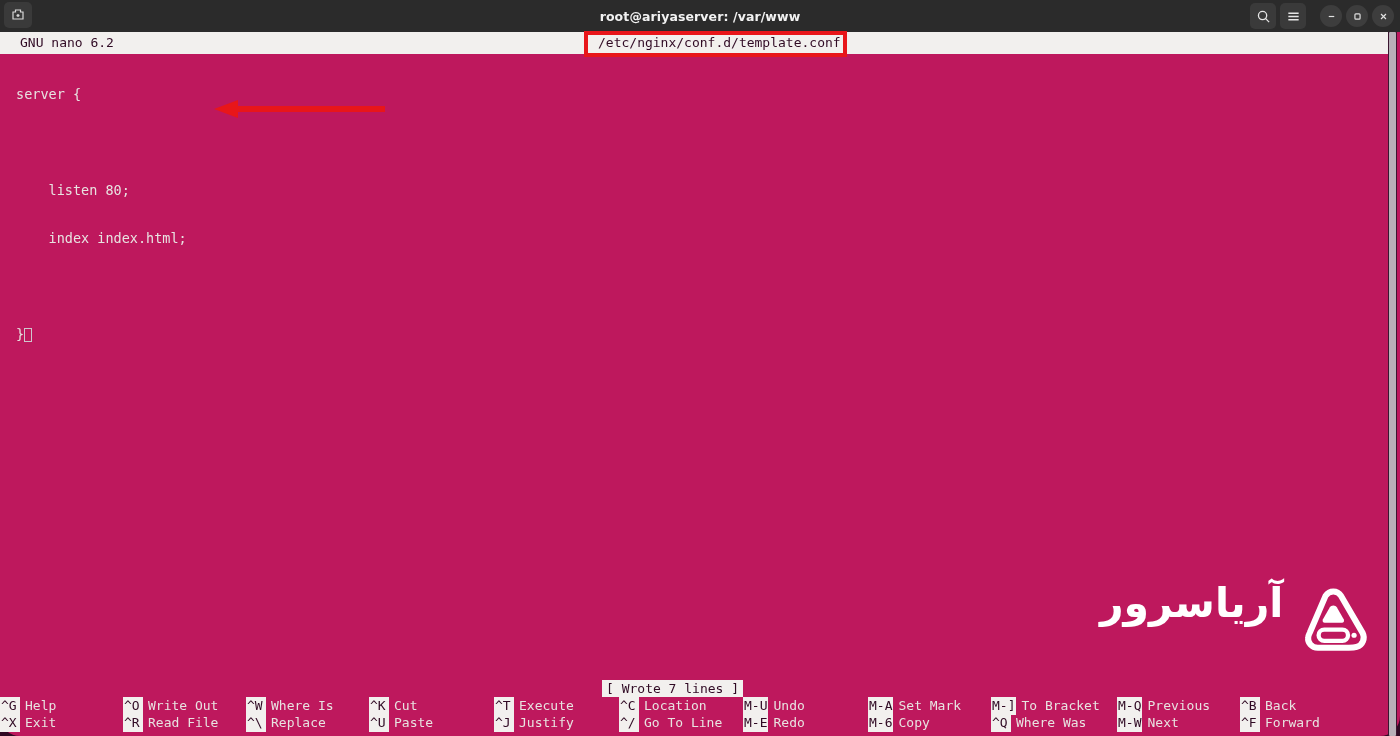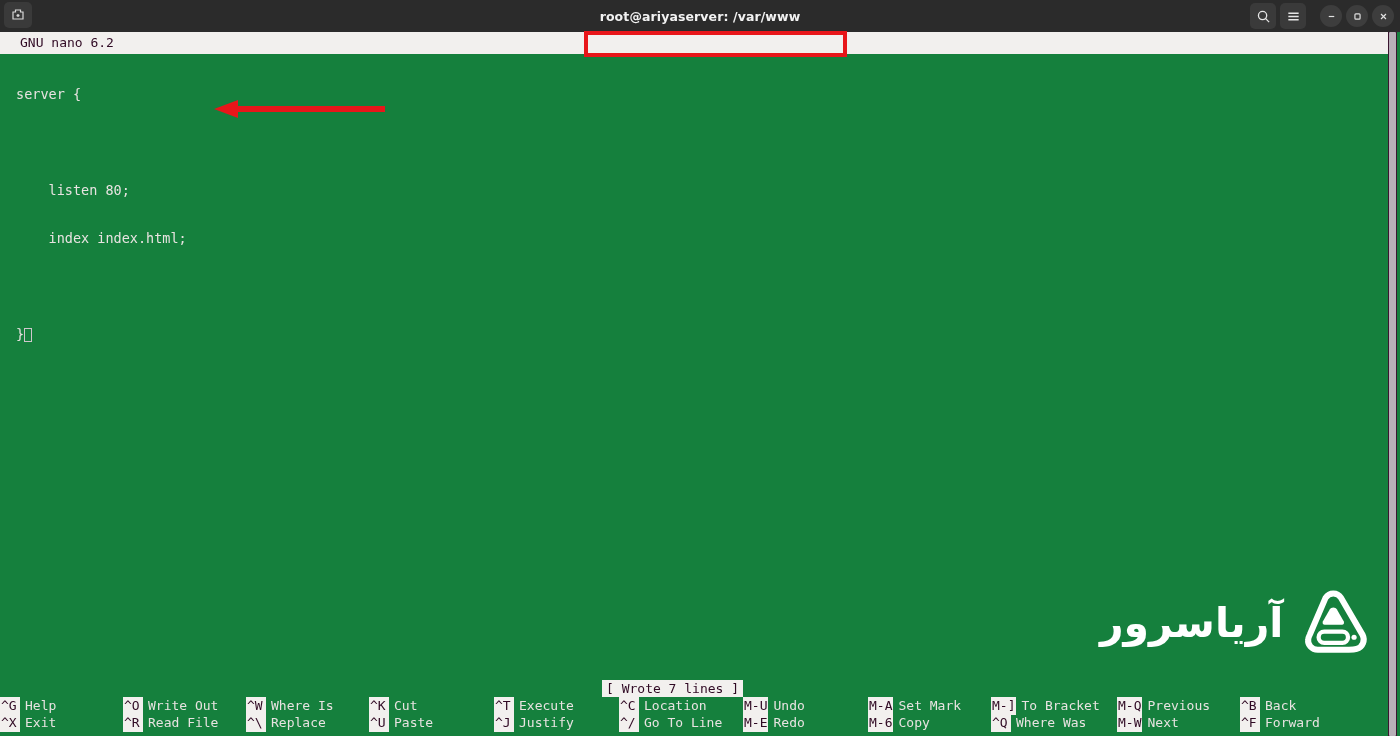--- a/index.html
+++ b/index.html
@@ -2,21 +2,21 @@
 <html><head>
 <meta charset="utf-8">
 <style>
   * { box-sizing: border-box; margin: 0; padding: 0; }
   html, body {
     width: 1400px; height: 736px;
     background: #300a24;
     font-family: "DejaVu Sans Mono", "Liberation Mono", monospace;
     overflow: hidden;
   }
-  #app { position: relative; width: 1400px; height: 736px; background: #15803d; }
+  #app { position: relative; width: 1400px; height: 736px; background: #be185d; border-radius: 20px; }
 
   
   .titlebar {
     position: absolute; left: 0; top: 0; width: 1400px; height: 32px;
     background: #2b2b2b;
     display: flex; align-items: center;
   }
   .tb-left { position: absolute; left: 4px; top: 2px; display: flex; align-items: center; }
   .newtab-btn {
     width: 28px; height: 26px; border-radius: 5px; background: #3a3a3a;
@@ -101,21 +101,21 @@
   
   .anno-box {
     position: absolute; left: 584px; top: 31px; width: 263px; height: 26px;
     border: 4px solid #e8161a; background: transparent;
   }
   .anno-arrow { position: absolute; left: 210px; top: 99px; width: 180px; height: 20px; }
 
   
   .watermark {
     position: absolute; left: 1100px; top: 583px; width: 270px; height: 80px;
-    display: flex; align-items: center; justify-content: flex-end; gap: 14px;
+    display: flex; justify-content: flex-end; gap: 14px;
   }
   .wm-text {
     color: #ffffff; font-size: 41px; font-weight: bold;
     font-family: "DejaVu Sans", "Liberation Sans", sans-serif;
     direction: rtl; letter-spacing: -1px; line-height: 1;
   }
 </style>
 </head>
 <body>
 
@@ -159,20 +159,21 @@
       <div class="tb-btn round">
         <svg width="11" height="11" viewBox="0 0 12 12" stroke="#e0e0e0" stroke-width="1.3">
           <path d="M3.3 3.3 L8.7 8.7 M8.7 3.3 L3.3 8.7"></path>
         </svg>
       </div>
     </div>
   </div>
 
   <div class="nano-header">
     <span class="nh-version">GNU nano 6.2</span>
+    <span class="nh-file">/etc/nginx/conf.d/template.conf</span>
     <span class="nh-mod"></span>
   </div>
 
   <div class="editor">
     <div class="code-line">server {</div>
     <div class="code-line"></div>
     <div class="code-line">    listen 80;</div>
     <div class="code-line">    index index.html;</div>
     <div class="code-line"></div>
     <div class="code-line"><span>}</span><span class="cursor-block"></span></div>

